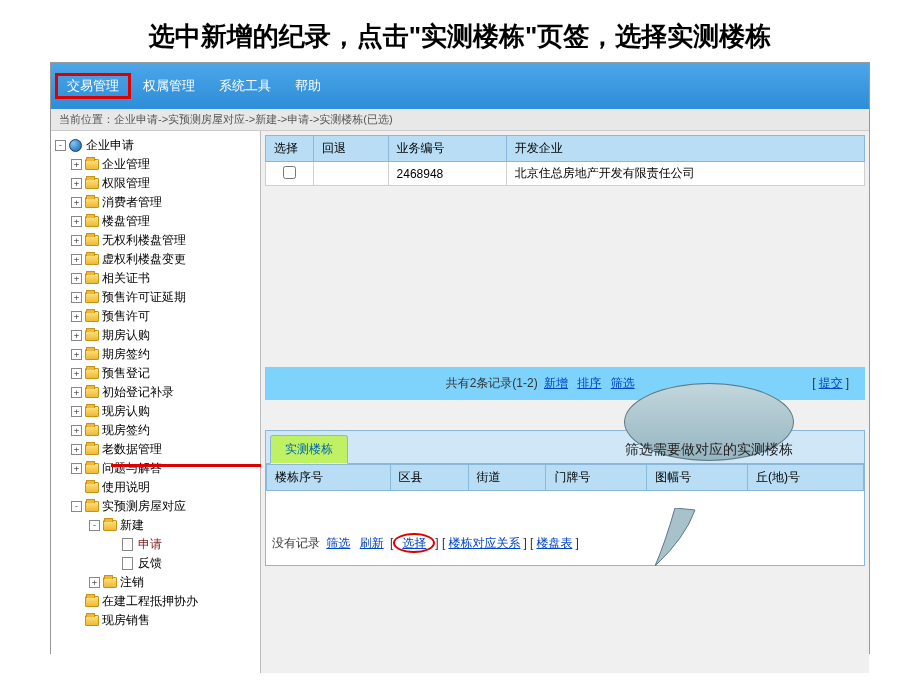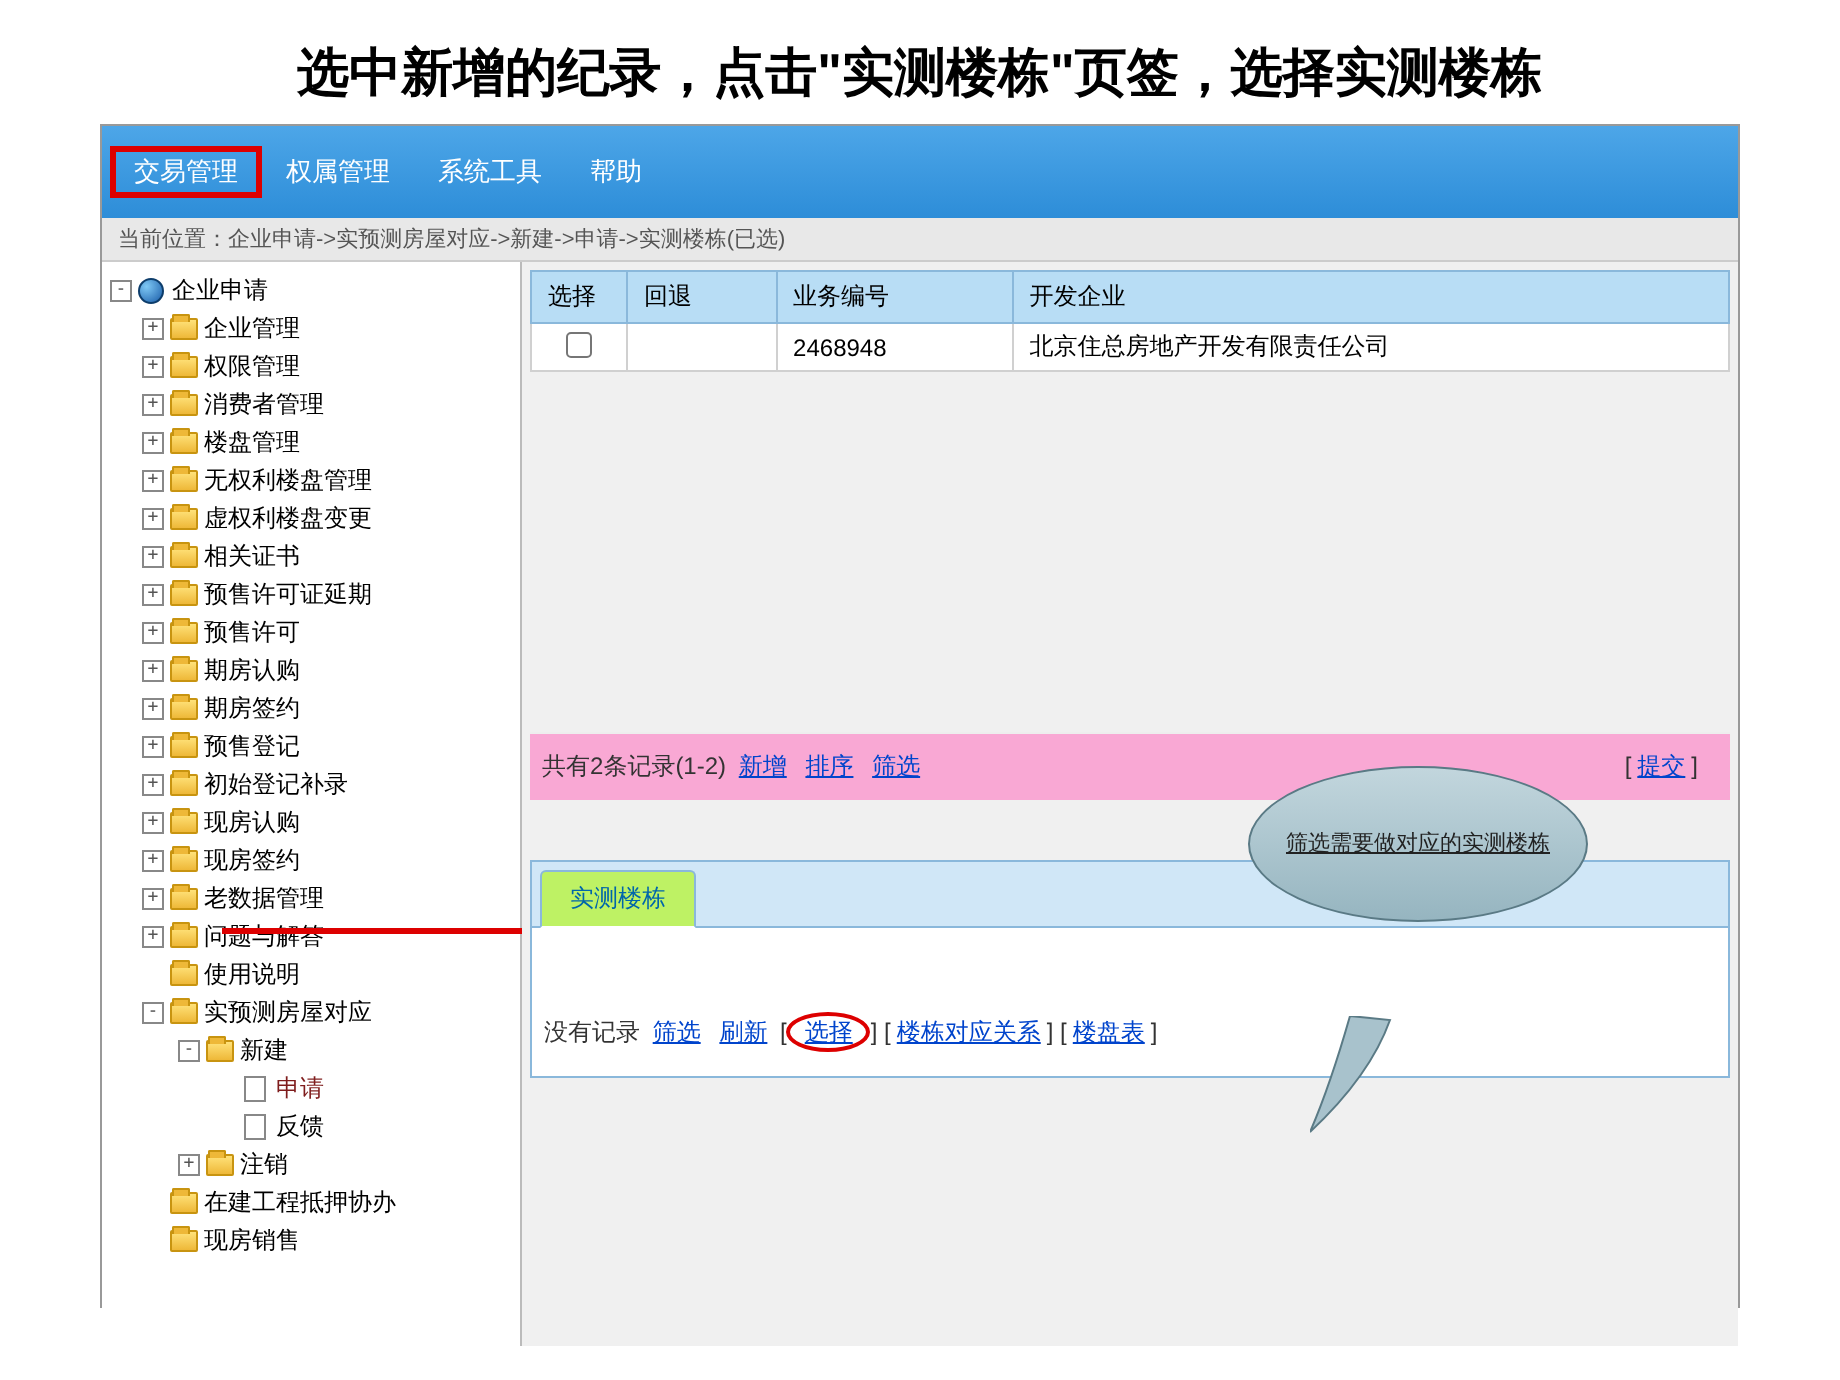--- a/index.html
+++ b/index.html
@@ -36,33 +36,33 @@
     .red-underline { position: absolute; height: 3px; background: #d00; left: 60px; width: 165px; top: 401px; }
     
     .content { flex: 1; background: #f0f0f0; padding: 4px; position: relative; }
     
     .data-table { width: 100%; border-collapse: collapse; background: #fff; }
     .data-table th { background: #b8ddf5; border: 1px solid #8ab8db; padding: 4px 8px; text-align: left; font-weight: normal; font-size: 12px; }
     .data-table td { border: 1px solid #d0d0d0; padding: 3px 8px; font-size: 12px; background: #fff; }
     .checkbox-cell { text-align: center; width: 48px; }
     .checkbox-cell input { margin: 0 auto; }
     
-    .table-footer { padding: 8px 6px; font-size: 12px; color: #333; background: #f9a8d4; margin-top: 180px; border-top: 1px solid #eee; }
+    .table-footer { padding: 8px 6px; font-size: 12px; color: #333; background: #7dd3fc; margin-top: 180px; border-top: 1px solid #eee; text-align: center; }
     .table-footer a { color: #0044cc; text-decoration: underline; margin: 0 3px; cursor: pointer; }
     
     .sub-panel { background: #fff; margin-top: 30px; border: 1px solid #8ab8db; }
     .tab-strip { display: flex; background: #d0e7f7; border-bottom: 1px solid #8ab8db; }
     .tab { background: #bef264; border: 1px solid #8ab8db; border-bottom: 1px solid #fff; margin-bottom: -1px; padding: 5px 14px; font-size: 12px; color: #0066aa; border-radius: 3px 3px 0 0; margin-left: 4px; margin-top: 4px; }
     
     .sub-table-footer { padding: 12px 6px; font-size: 12px; color: #333; background: #fff; }
     .sub-table-footer a { color: #0044cc; text-decoration: underline; margin: 0 3px; cursor: pointer; }
     .red-circle { display: inline-block; border: 2.5px solid #d00; border-radius: 50%; padding: 2px 4px; line-height: 1; }
     
     .callout { position: absolute; right: 75px; top: 252px; z-index: 10; }
-    .callout-bubble { background: linear-gradient(#c2d6dd, #96b5c0); border: 1px solid #5a7a85; border-radius: 50%; width: 170px; height: 78px; display: flex; align-items: center; justify-content: center; text-align: center; font-size: 11px; line-height: 1.5; color: #222; position: relative; text-decoration: underline; }
+    .callout-bubble { background: linear-gradient(#c2d6dd, #96b5c0); border: 1px solid #5a7a85; border-radius: 50%; width: 170px; height: 78px; display: flex; align-items: flex-end; justify-content: center; text-align: center; font-size: 14px; line-height: 1.5; color: #222; position: relative; }
     .callout-tail { position: absolute; bottom: -48px; left: 30px; width: 0; height: 0; }
     .callout-tail svg { width: 60px; height: 60px; }
     
     .empty-space { height: 30px; background: #fff; }
   </style>
 </head>
 <body>
 
 <div class="slide-title">选中新增的纪录，点击"实测楼栋"页签，选择实测楼栋</div>
 
@@ -292,20 +292,32 @@
         <a>新增</a>
         <a>排序</a>
         <a>筛选</a>
         <span style="float:right; margin-right:10px;">[<a>提交</a>]</span>
       </div>
 
       <div class="sub-panel">
         <div class="tab-strip">
           <div class="tab">实测楼栋</div>
         </div>
+        <table class="data-table">
+          <thead>
+            <tr>
+              <th>楼栋序号</th>
+              <th>区县</th>
+              <th>街道</th>
+              <th>门牌号</th>
+              <th>图幅号</th>
+              <th>丘(地)号</th>
+            </tr>
+          </thead>
+        </table>
         <div class="empty-space"></div>
         <div class="sub-table-footer">
           <span>没有记录</span>
           <a>筛选</a>
           <a>刷新</a>
           [<span class="red-circle"><a>选择</a></span>]
           [<a>楼栋对应关系</a>]
           [<a>楼盘表</a>]
         </div>
       </div>

